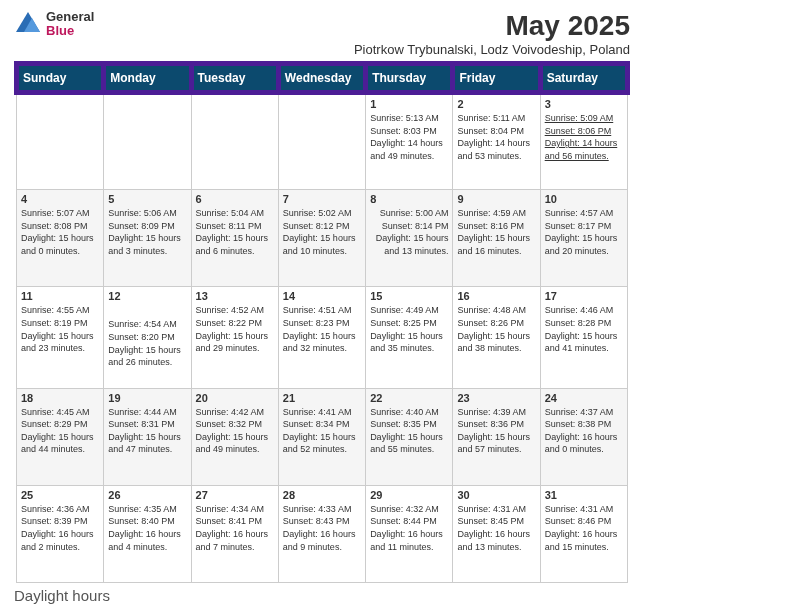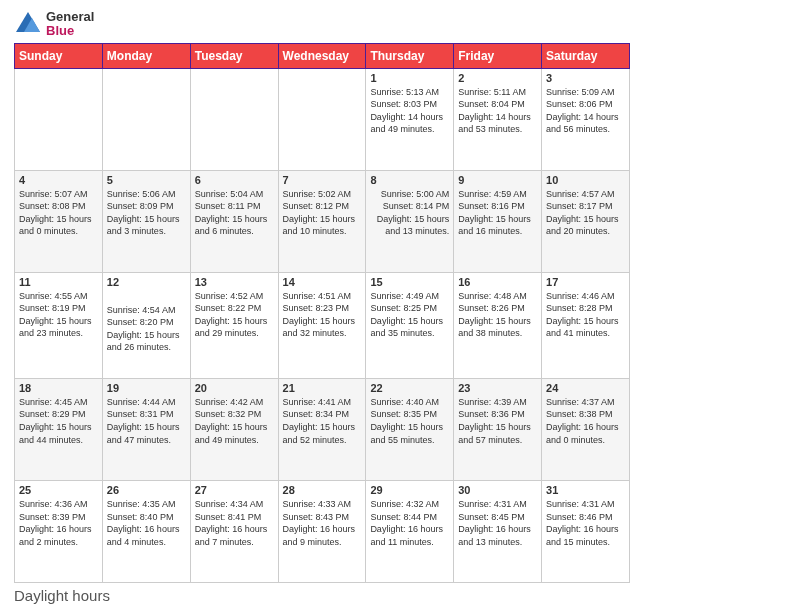--- a/index.html
+++ b/index.html
@@ -61,27 +61,27 @@
       font-weight: normal;
     }
     .calendar {
       flex: 1;
       border: 1px solid #ccc;
       border-collapse: collapse;
       width: 100%;
       table-layout: fixed;
     }
     .calendar th {
-      background-color: #ef4444;
+      background-color: #0c4a6e;
       color: #fff;
       font-size: 12px;
       font-weight: bold;
       padding: 5px 4px;
       text-align: left;
-      border: 1px solid #4c1d95;
+      border: 5px solid #4c1d95;
     }
     .calendar td {
       vertical-align: top;
       border: 1px solid #ccc;
       padding: 3px 4px;
       font-size: 9.5px;
       color: #333;
       background: #fff;
       height: 82px;
     }
@@ -117,20 +117,24 @@
     <div class="logo">
       <svg class="logo-icon" viewBox="0 0 28 28">
         <polygon points="14,2 26,22 2,22" fill="#2a6db5"></polygon>
         <polygon points="18,8 26,22 10,22" fill="#5599dd"></polygon>
       </svg>
       <div class="logo-text">
         <span class="logo-general">General</span>
         <span class="logo-blue">Blue</span>
       </div>
     </div>
+    <div class="title-block">
+      <div class="main-title">May 2025</div>
+      <div class="subtitle">Piotrkow Trybunalski, Lodz Voivodeship, Poland</div>
+    </div>
   </div>
 
   <table class="calendar">
     <thead>
       <tr>
       <th>Sunday</th>
           <th>Monday</th>
           <th>Tuesday</th>
           <th>Wednesday</th>
           <th>Thursday</th>
@@ -153,21 +157,21 @@
           </td>
           <td>
             <span class="day-number">2</span>
             <div class="day-info" style="white-space: pre-line;">Sunrise: 5:11 AM
 Sunset: 8:04 PM
 Daylight: 14 hours
 and 53 minutes.</div>
           </td>
           <td>
             <span class="day-number">3</span>
-            <div class="day-info" style="white-space: pre-line;">Sunrise: 5:09 AM
+            <div class="day-info" style="white-space: pre-line; text-decoration: underline;">Sunrise: 5:09 AM
 Sunset: 8:06 PM
 Daylight: 14 hours
 and 56 minutes.</div>
           </td>
         </tr>
         <tr>
           <td>
             <span class="day-number">4</span>
             <div class="day-info" style="white-space: pre-line;">Sunrise: 5:07 AM
 Sunset: 8:08 PM

